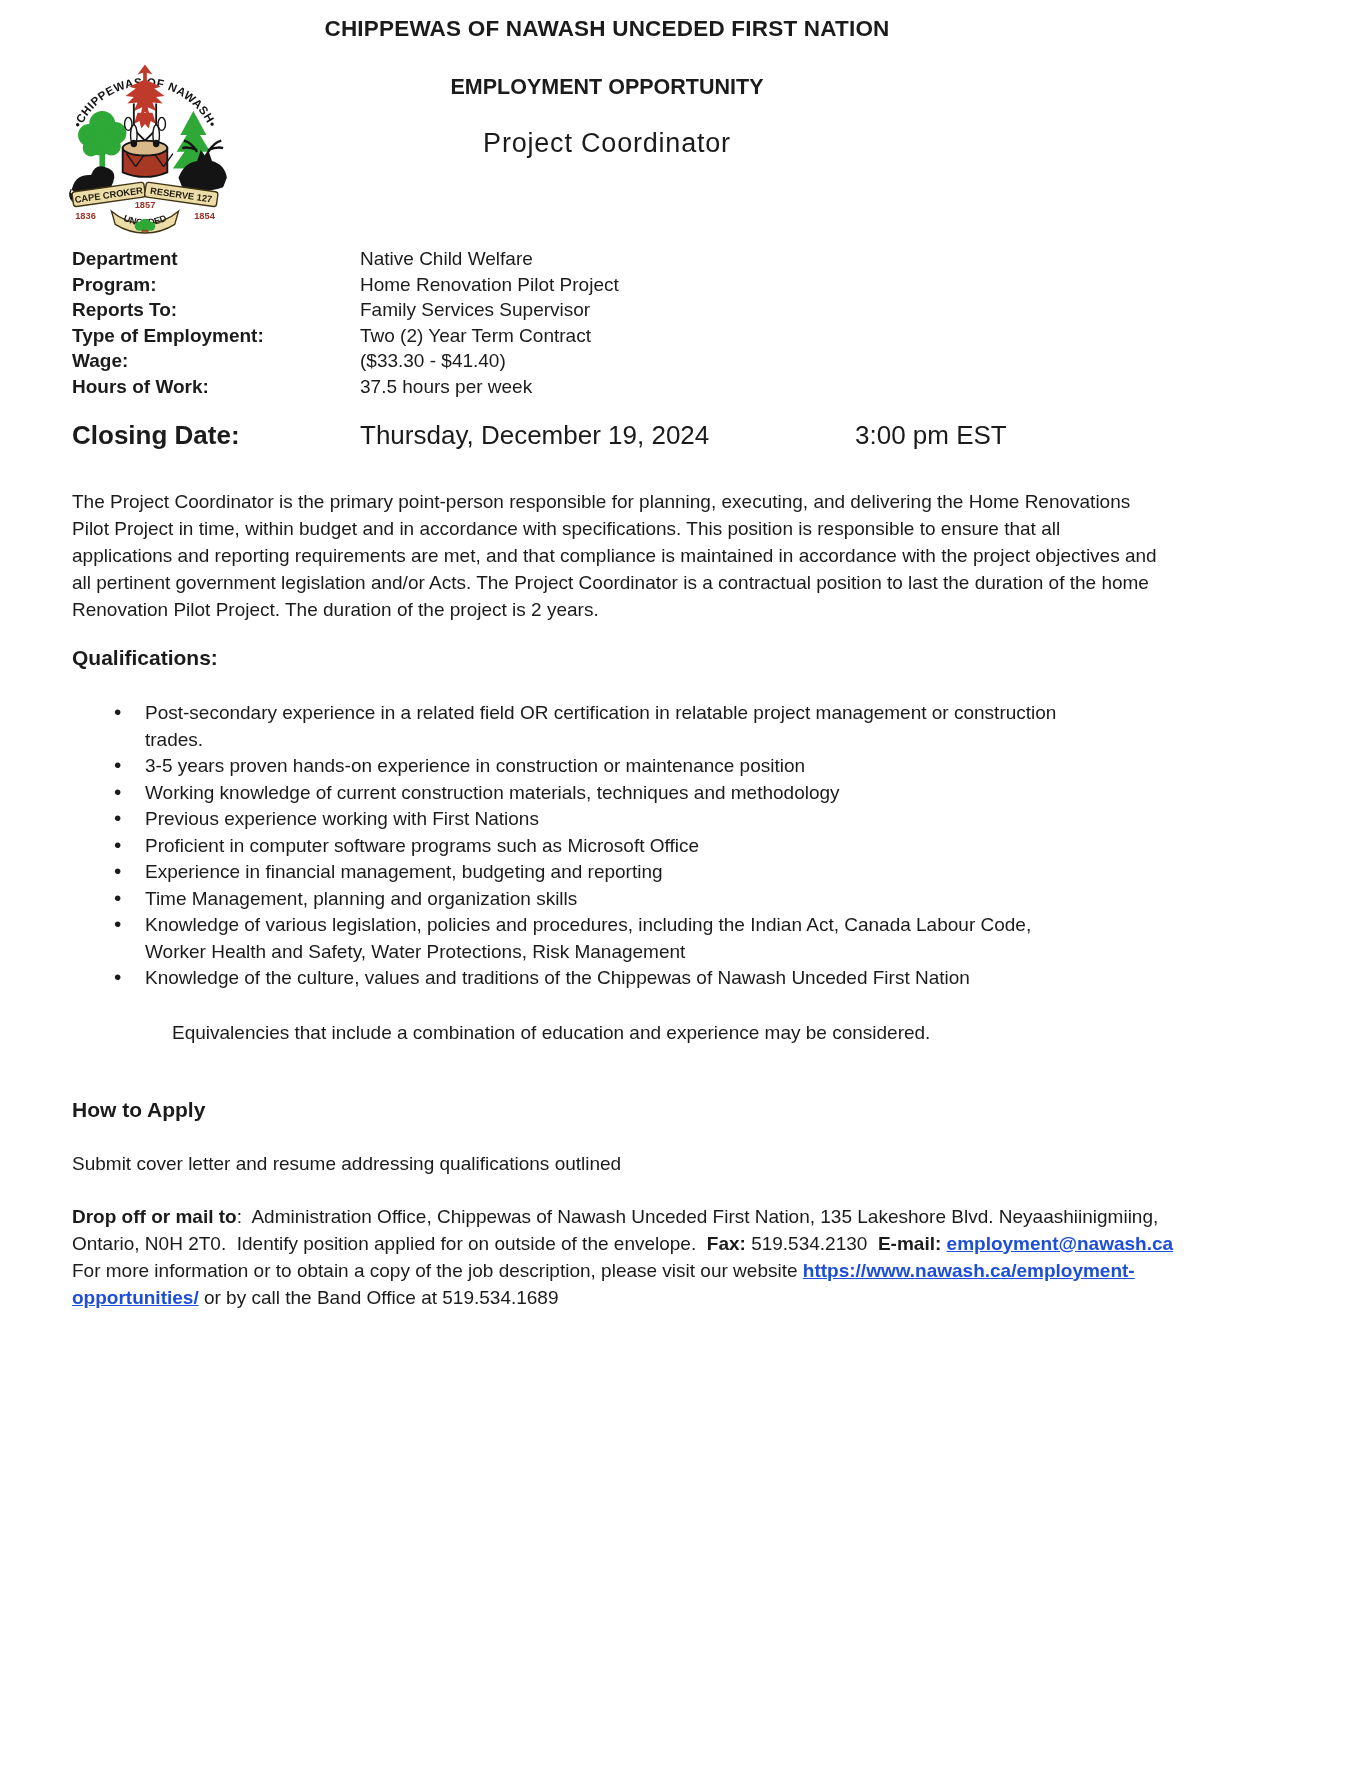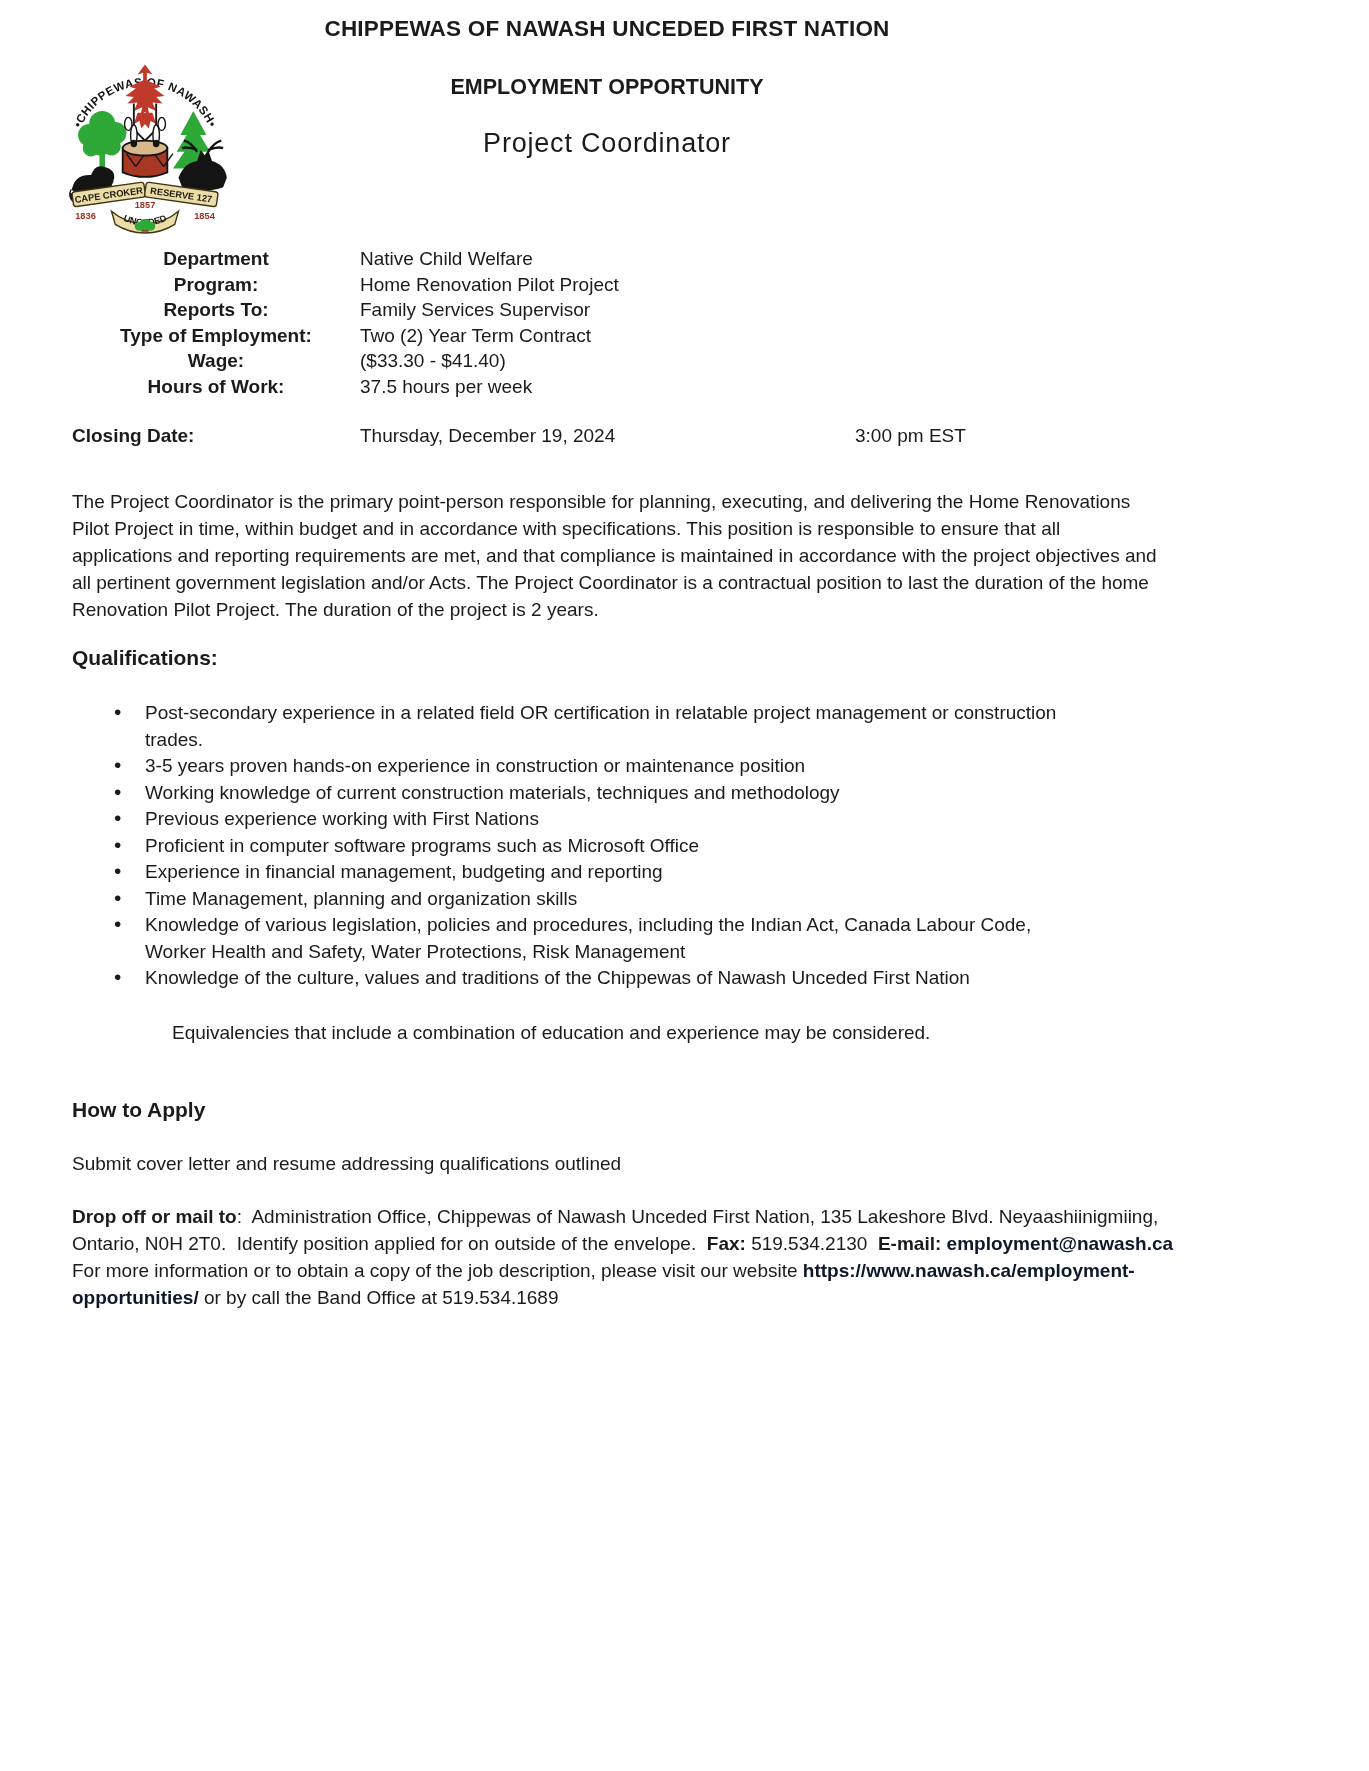--- a/index.html
+++ b/index.html
@@ -16,36 +16,36 @@
   header{position:relative;height:238px;}
   .logo{position:absolute;left:52px;top:38px;width:186px;height:196px;}
   .titles{margin:0 227px 0 72px;text-align:center;padding-top:16px;}
   .titles h1{font-size:22.5px;font-weight:bold;margin:0;letter-spacing:.2px;}
   .titles h2{font-size:21.5px;font-weight:bold;margin:33px 0 0;}
   .titles h3{font-size:27px;font-weight:normal;margin:28px 0 0;letter-spacing:.8px;}
 
   
   main{margin:0 72px;}
   .details{display:grid;grid-template-columns:288px 1fr;font-size:19px;line-height:25.5px;margin-top:8px;}
-  .details .lbl{font-weight:bold;text-align:center;}
-  .closing{display:grid;grid-template-columns:288px 495px 1fr;font-size:19px;line-height:25px;margin-top:24px;}
+  .details .lbl{font-weight:bold;}
+  .closing{display:grid;grid-template-columns:288px 495px 1fr;font-size:26px;line-height:25px;margin-top:24px;}
   .closing .lbl{font-weight:bold;}
 
   
   .intro{font-size:19px;line-height:27px;margin:40px 133px 0 0;}
   .sec-heading{font-size:21px;font-weight:bold;margin:23px 0 0;}
   .quals{list-style:none;margin:30px 200px 0 0;padding:0 0 0 73px;font-size:19px;line-height:26.5px;}
   .quals li{position:relative;}
   .quals li::before{content:"\2022";position:absolute;left:-31px;top:-1px;font-size:21px;}
   .equiv{font-size:19px;line-height:27px;margin:27px 0 0 100px;}
   .howto{margin-top:52px;}
   .submit-line{font-size:19px;line-height:27px;margin:28px 0 0;}
   .apply-para{font-size:19px;line-height:27px;margin:26px 95px 0 0;white-space:pre-wrap;}
   .apply-para b{font-weight:bold;}
-  a.link{color:#0f172a;font-weight:bold;cursor:pointer;}
+  a.link{color:#1d4ed8;font-weight:bold;text-decoration:underline;cursor:pointer;}
 
   
   .logo text{font-family:"Liberation Sans",sans-serif;}
 </style>
 </head>
 <body>
 
 <div class="page">
 
   <header>

